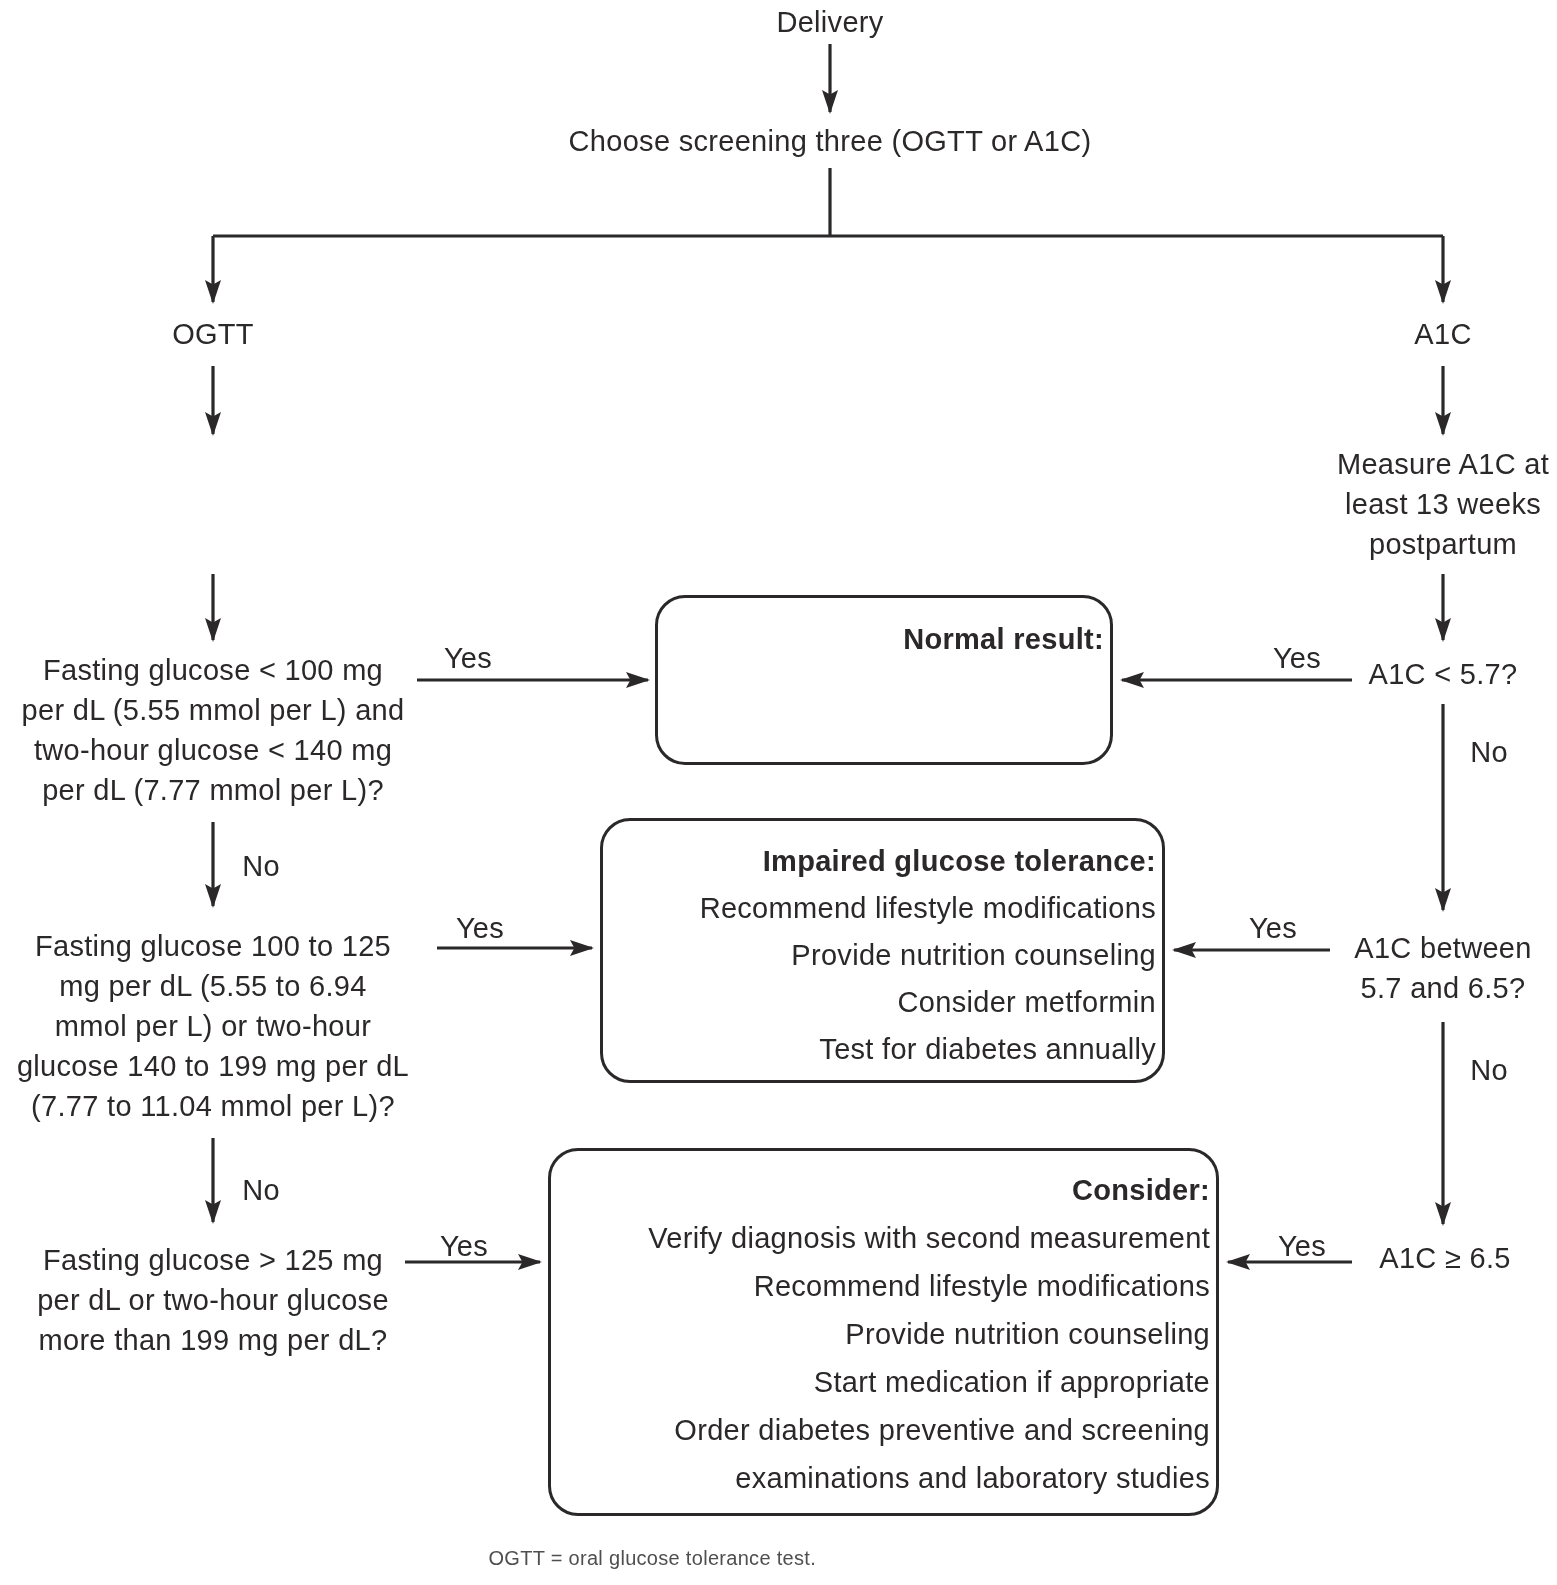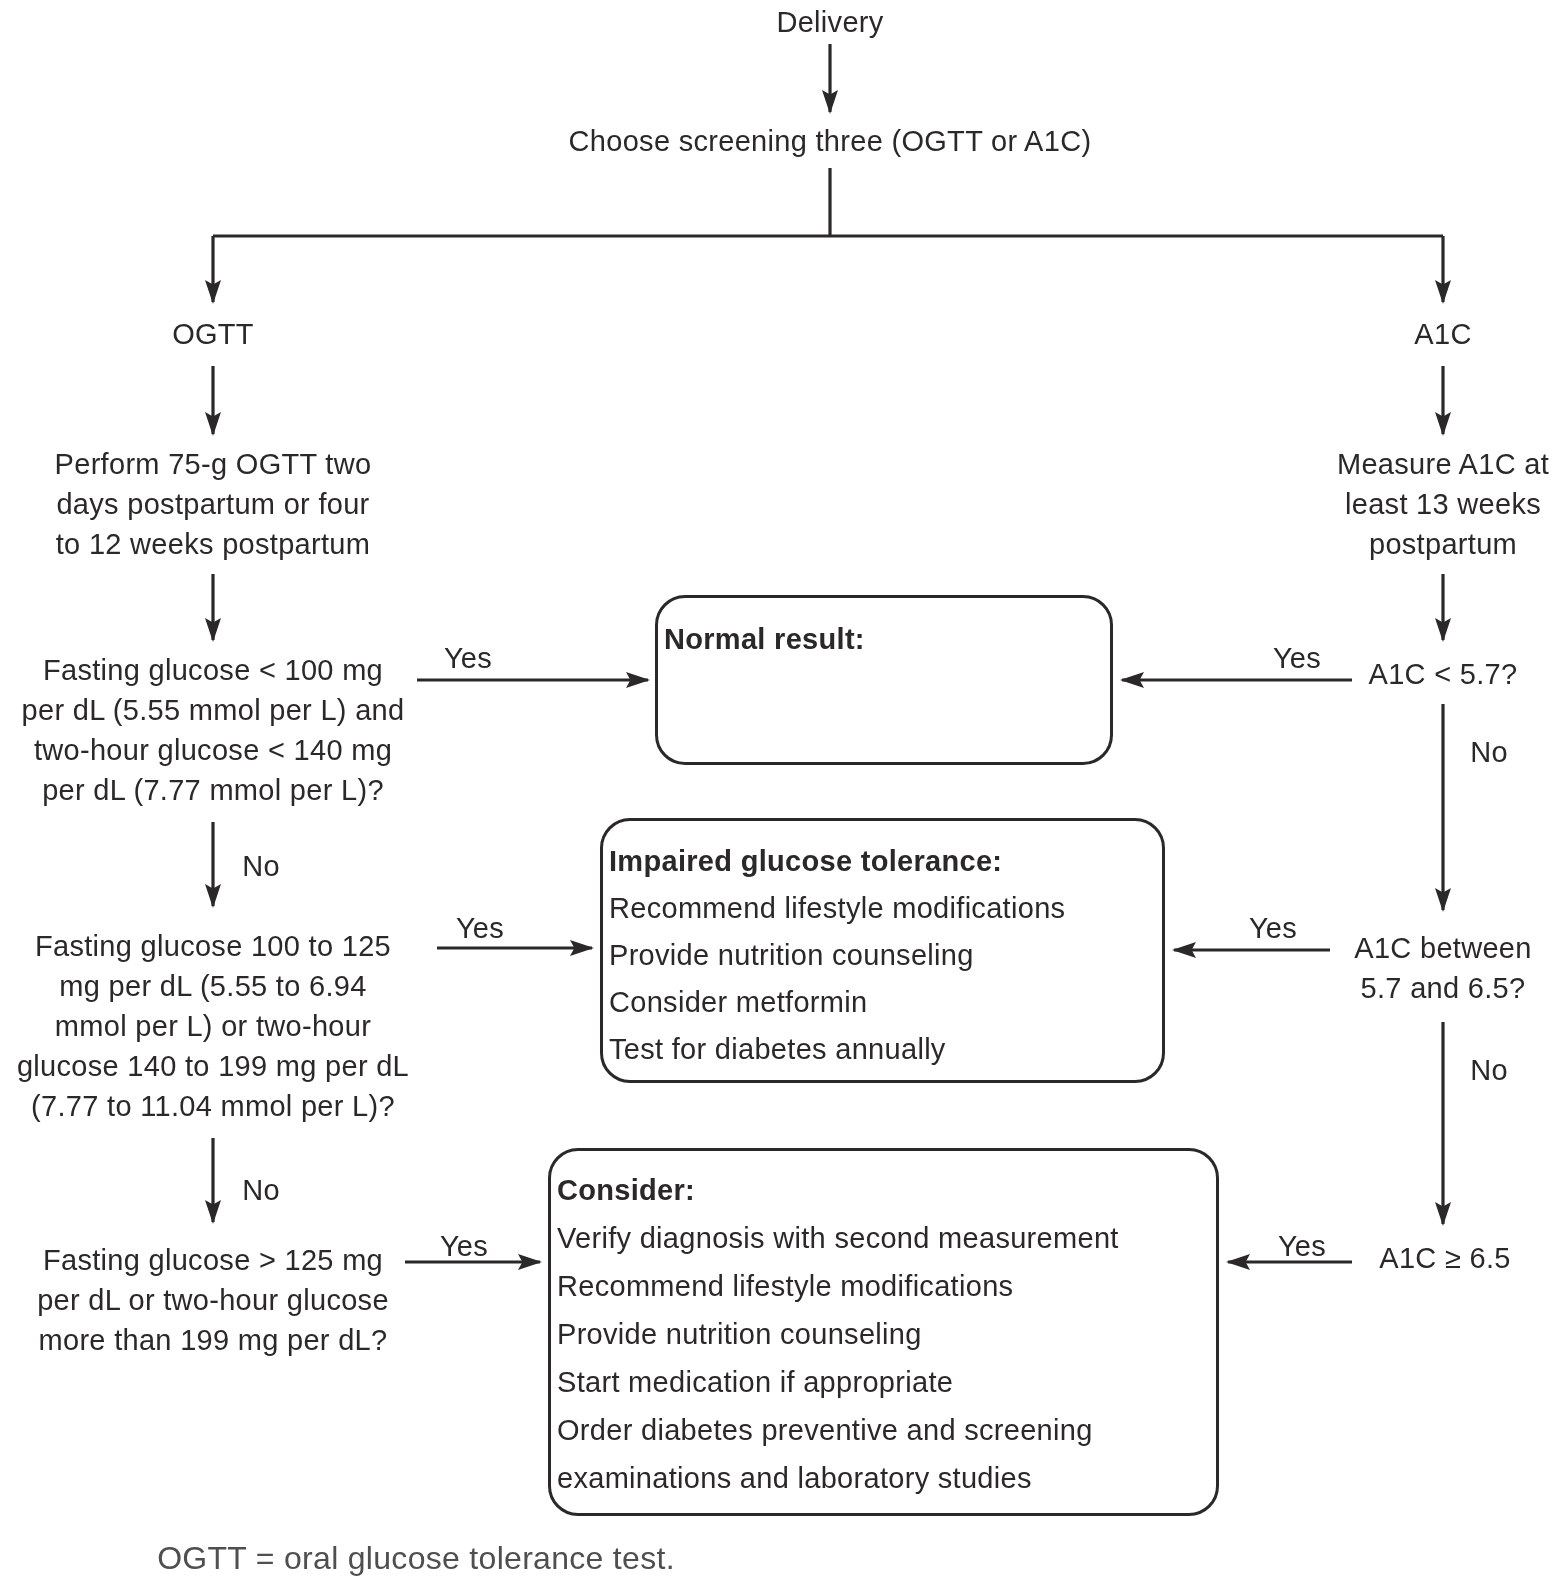--- a/index.html
+++ b/index.html
@@ -28,42 +28,42 @@
     letter-spacing:.3px;
     text-align:center;
     white-space:pre-line;
   }
   .lbl-left{text-align:center;}
   .rbox{
     position:absolute;
     border:3px solid var(--ink);
     border-radius:30px;
     box-sizing:border-box;
-    text-align:left;
+    text-align:right;
     background:var(--bg);
   }
   .box-title{font-weight:bold;}
   .box-title,.box-lines{
     font-size:29px;
     letter-spacing:.3px;
     white-space:pre-line;
   }
   .lh-normal .box-title,.lh-normal .box-lines{line-height:42px;}
   .lh-impaired .box-title,.lh-impaired .box-lines{line-height:47px;}
   .lh-diabetes .box-title,.lh-diabetes .box-lines{line-height:48px;}
   .pad-normal{padding:20px 6px 0 6px;}
   .pad-impaired{padding:17px 6px 12px 6px;}
   .pad-diabetes{padding:15px 6px 0 6px;}
   .footnote{
     position:absolute;
-    font-size:32px;
+    font-size:20px;
     line-height:40px;
     letter-spacing:.3px;
     color:var(--muted);
-    text-align:center;
+    text-align:right;
   }
 </style>
 </head>
 <body>
 
 <div class="canvas">
 
   <svg class="wires" width="1557" height="1585" viewBox="0 0 1557 1585" aria-hidden="true">
     <defs>
       <marker id="ah" viewBox="0 0 12 8" markerWidth="24" markerHeight="16" refX="11" refY="4" orient="auto" markerUnits="userSpaceOnUse">
@@ -89,23 +89,20 @@
     <path marker-end="url(#ah)" d="M1443,1022 V1224"></path>
     <path marker-end="url(#ah)" d="M1352,1262 H1228"></path>
   </svg>
 
   <div class="node" style="left:730px;top:2px;width:200px">Delivery</div>
   <div class="node" style="left:480px;top:121px;width:700px">Choose screening three (OGTT or A1C)</div>
 
   <div class="node" style="left:133px;top:314px;width:160px">OGTT</div>
   <div class="node" style="left:1363px;top:314px;width:160px">A1C</div>
 
-  <div class="node" style="left:3px;top:444px;width:420px">Perform 75-g OGTT two
-days postpartum or four
-to 12 weeks postpartum</div>
   <div class="node" style="left:1323px;top:444px;width:240px">Measure A1C at
 least 13 weeks
 postpartum</div>
 
   <div class="node" style="left:-2px;top:650px;width:430px">Fasting glucose &lt; 100 mg
 per dL (5.55 mmol per L) and
 two-hour glucose &lt; 140 mg
 per dL (7.77 mmol per L)?</div>
   <div class="node" style="left:-2px;top:926px;width:430px">Fasting glucose 100 to 125
 mg per dL (5.55 to 6.94

